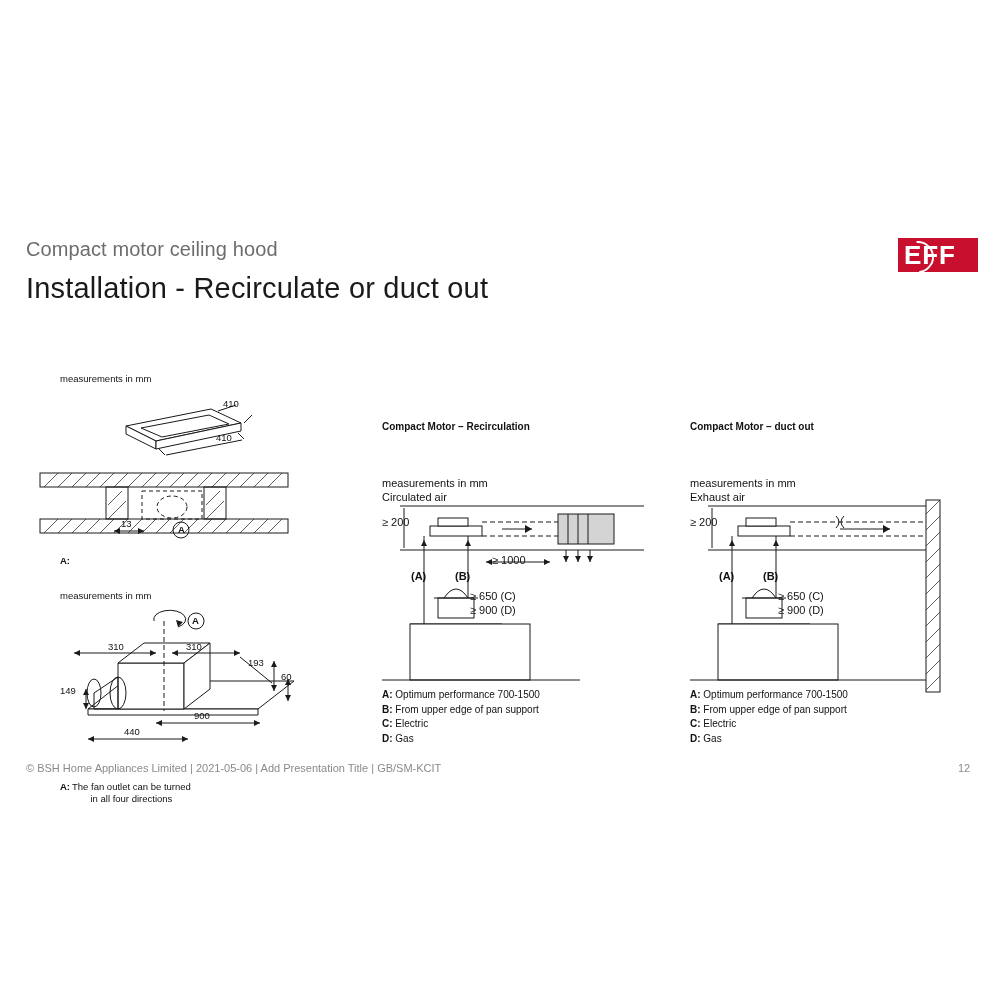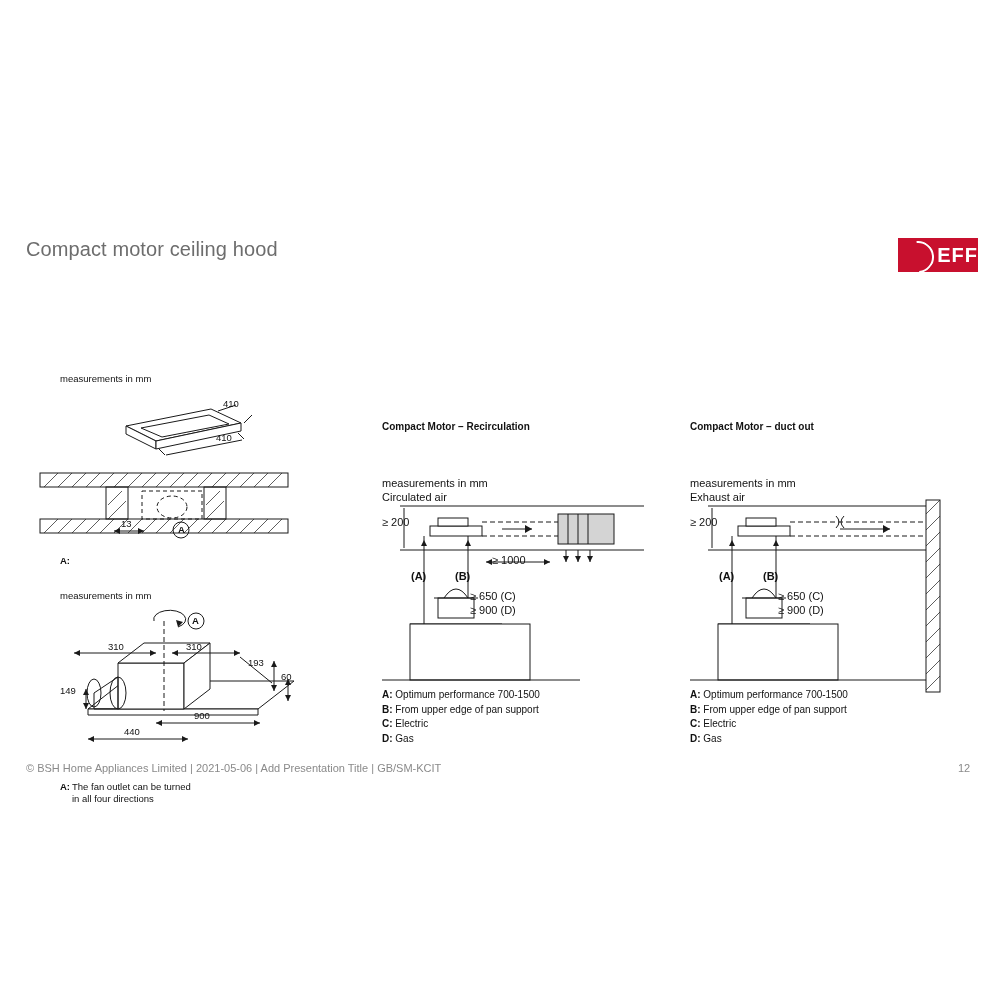--- a/index.html
+++ b/index.html
@@ -43,27 +43,27 @@
     letter-spacing: 0.2px;
   }
   .logo {
     position: absolute;
     left: 898px;
     top: 238px;
     width: 80px;
     height: 34px;
     background: #c8102e;
     color: #ffffff;
-    font-size: 20px;
+    font-size: 26px;
     font-weight: 700;
     letter-spacing: 1px;
     display: flex;
     align-items: center;
     justify-content: flex-end;
-    padding-right: 0;
+    padding-right: 22px;
     box-sizing: border-box;
     overflow: hidden;
   }
   .logo .swoosh {
     position: absolute;
     left: 4px;
     top: 3px;
     width: 28px;
     height: 28px;
     border: 2px solid #ffffff;
@@ -115,20 +115,21 @@
     color: #111;
   }
   .legend b { font-weight: 700; }
 </style>
 </head>
 <body>
 
 <div class="slide">
 
   <div class="eyebrow">Compact motor ceiling hood</div>
+  <div class="title">Installation - Recirculate or duct out</div>
 
   <div class="logo">
     <span class="swoosh"></span>
     <span>EFF</span>
   </div>
 
   <div class="panel" style="left:26px; top:325px; width:300px; height:430px;">
 
     <div class="lbl tiny" style="left:34px; top:2px;">measurements in mm</div>
 
@@ -267,21 +268,21 @@
 
     <div class="lbl tiny" style="left:82px; top:270px;">310</div>
     <div class="lbl tiny" style="left:160px; top:270px;">310</div>
     <div class="lbl tiny" style="left:222px; top:286px;">193</div>
     <div class="lbl tiny" style="left:255px; top:300px;">60</div>
     <div class="lbl tiny" style="left:34px; top:314px;">149</div>
     <div class="lbl tiny" style="left:168px; top:339px;">900</div>
     <div class="lbl tiny" style="left:98px; top:355px;">440</div>
 
     <div class="lbl b" style="left:34px; top:410px; font-size:9.5px;">A:</div>
-    <div class="lbl tiny" style="left:46px; top:410px; line-height:1.3;">The fan outlet can be turned
+    <div class="lbl tiny" style="left:46px; top:410px; line-height:1.3;text-align:center;">The fan outlet can be turned
 in all four directions</div>
   </div>
 
   <div class="panel" style="left:382px; top:375px; width:270px; height:330px;">
     <div class="sechead" style="left:0px; top:0px;">Compact Motor – Recirculation</div>
 
     <div class="lbl" style="left:0px; top:56px;">measurements in mm</div>
     <div class="lbl" style="left:0px; top:70px;">Circulated air</div>
 
     <svg width="270" height="250" style="position:absolute; left:0; top:85px;">

